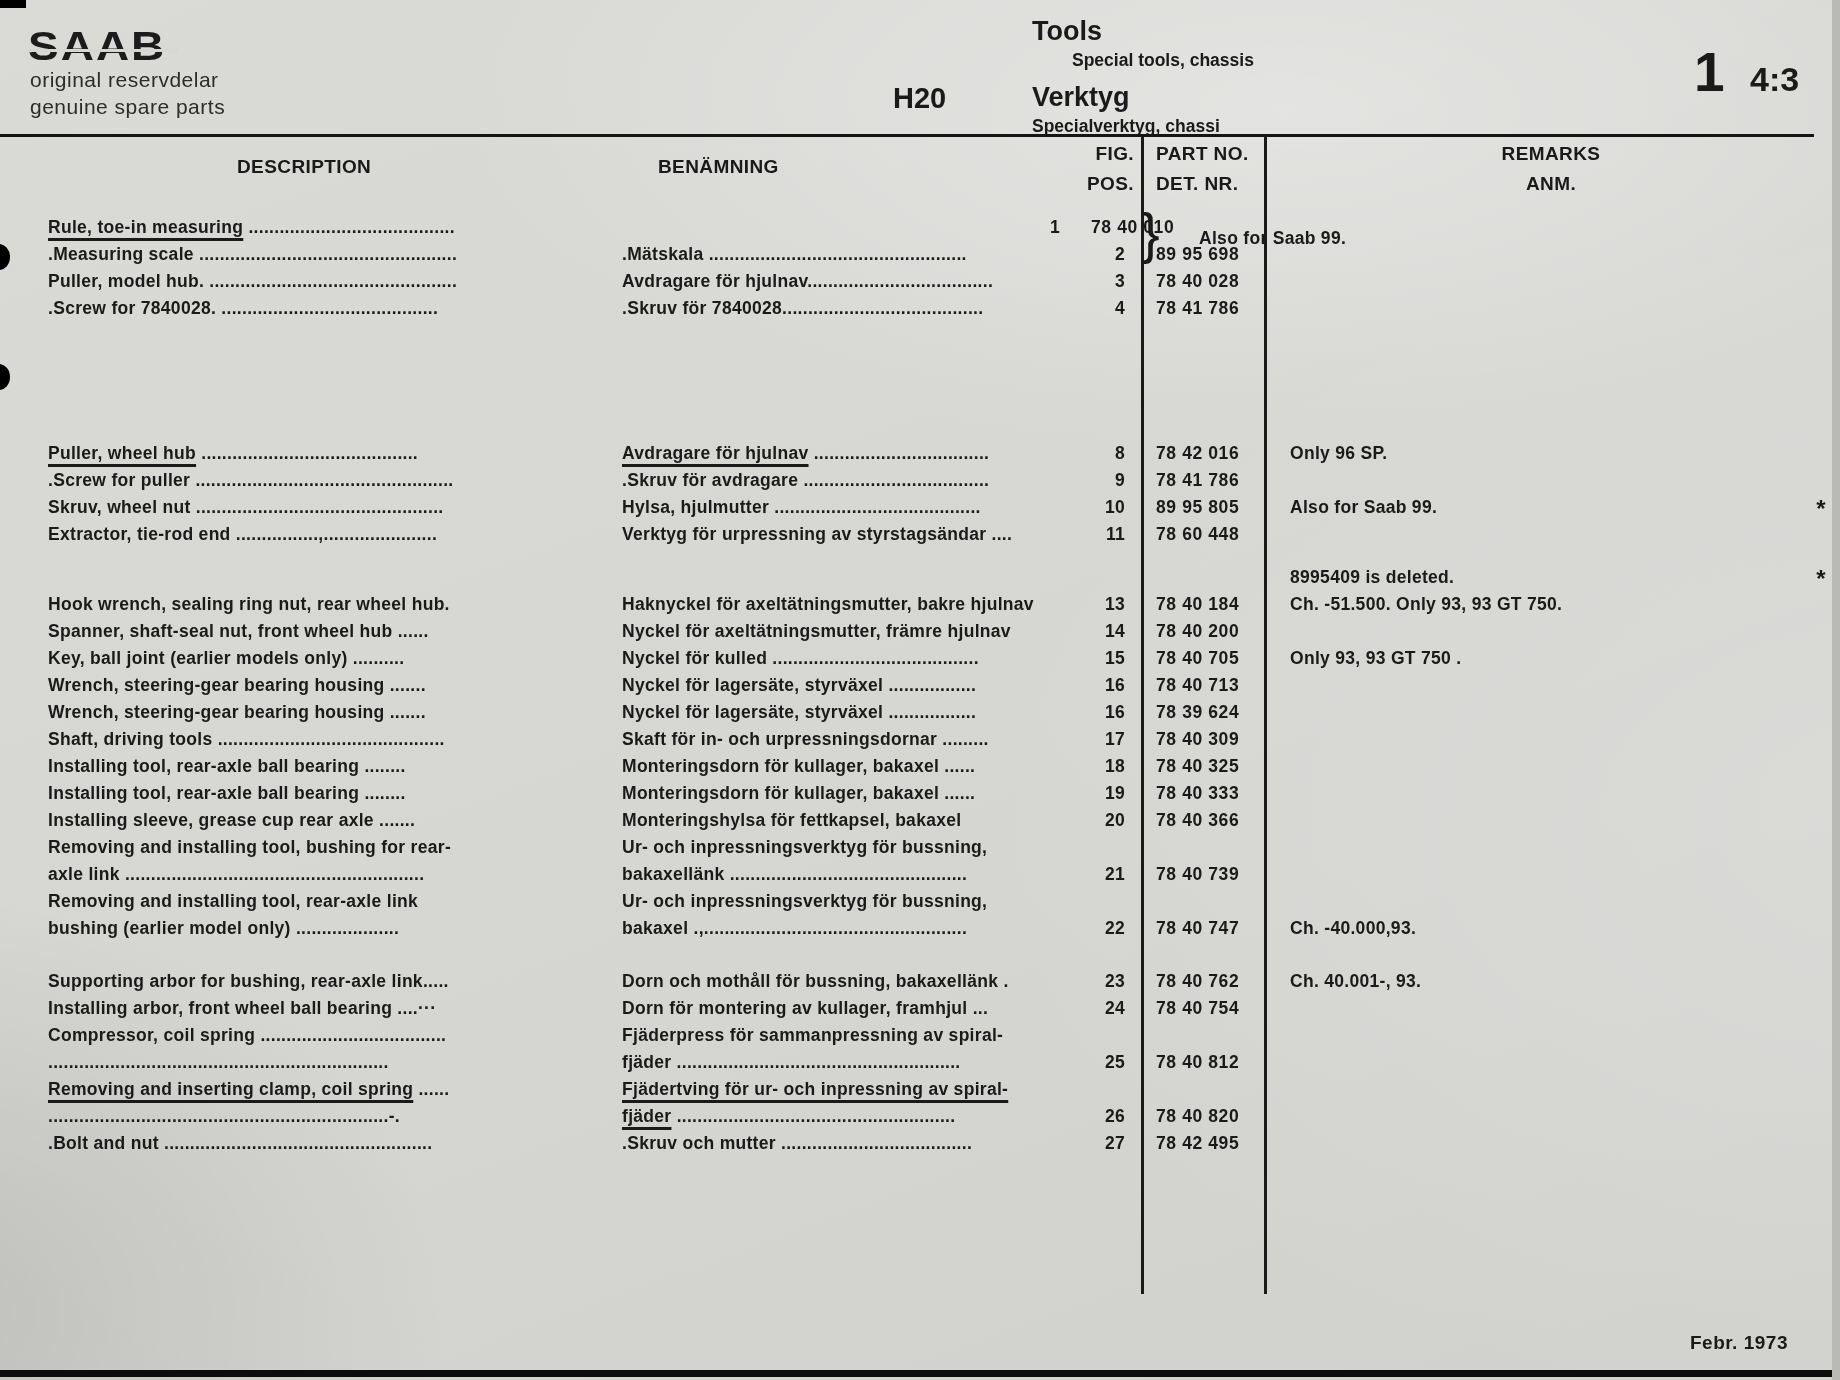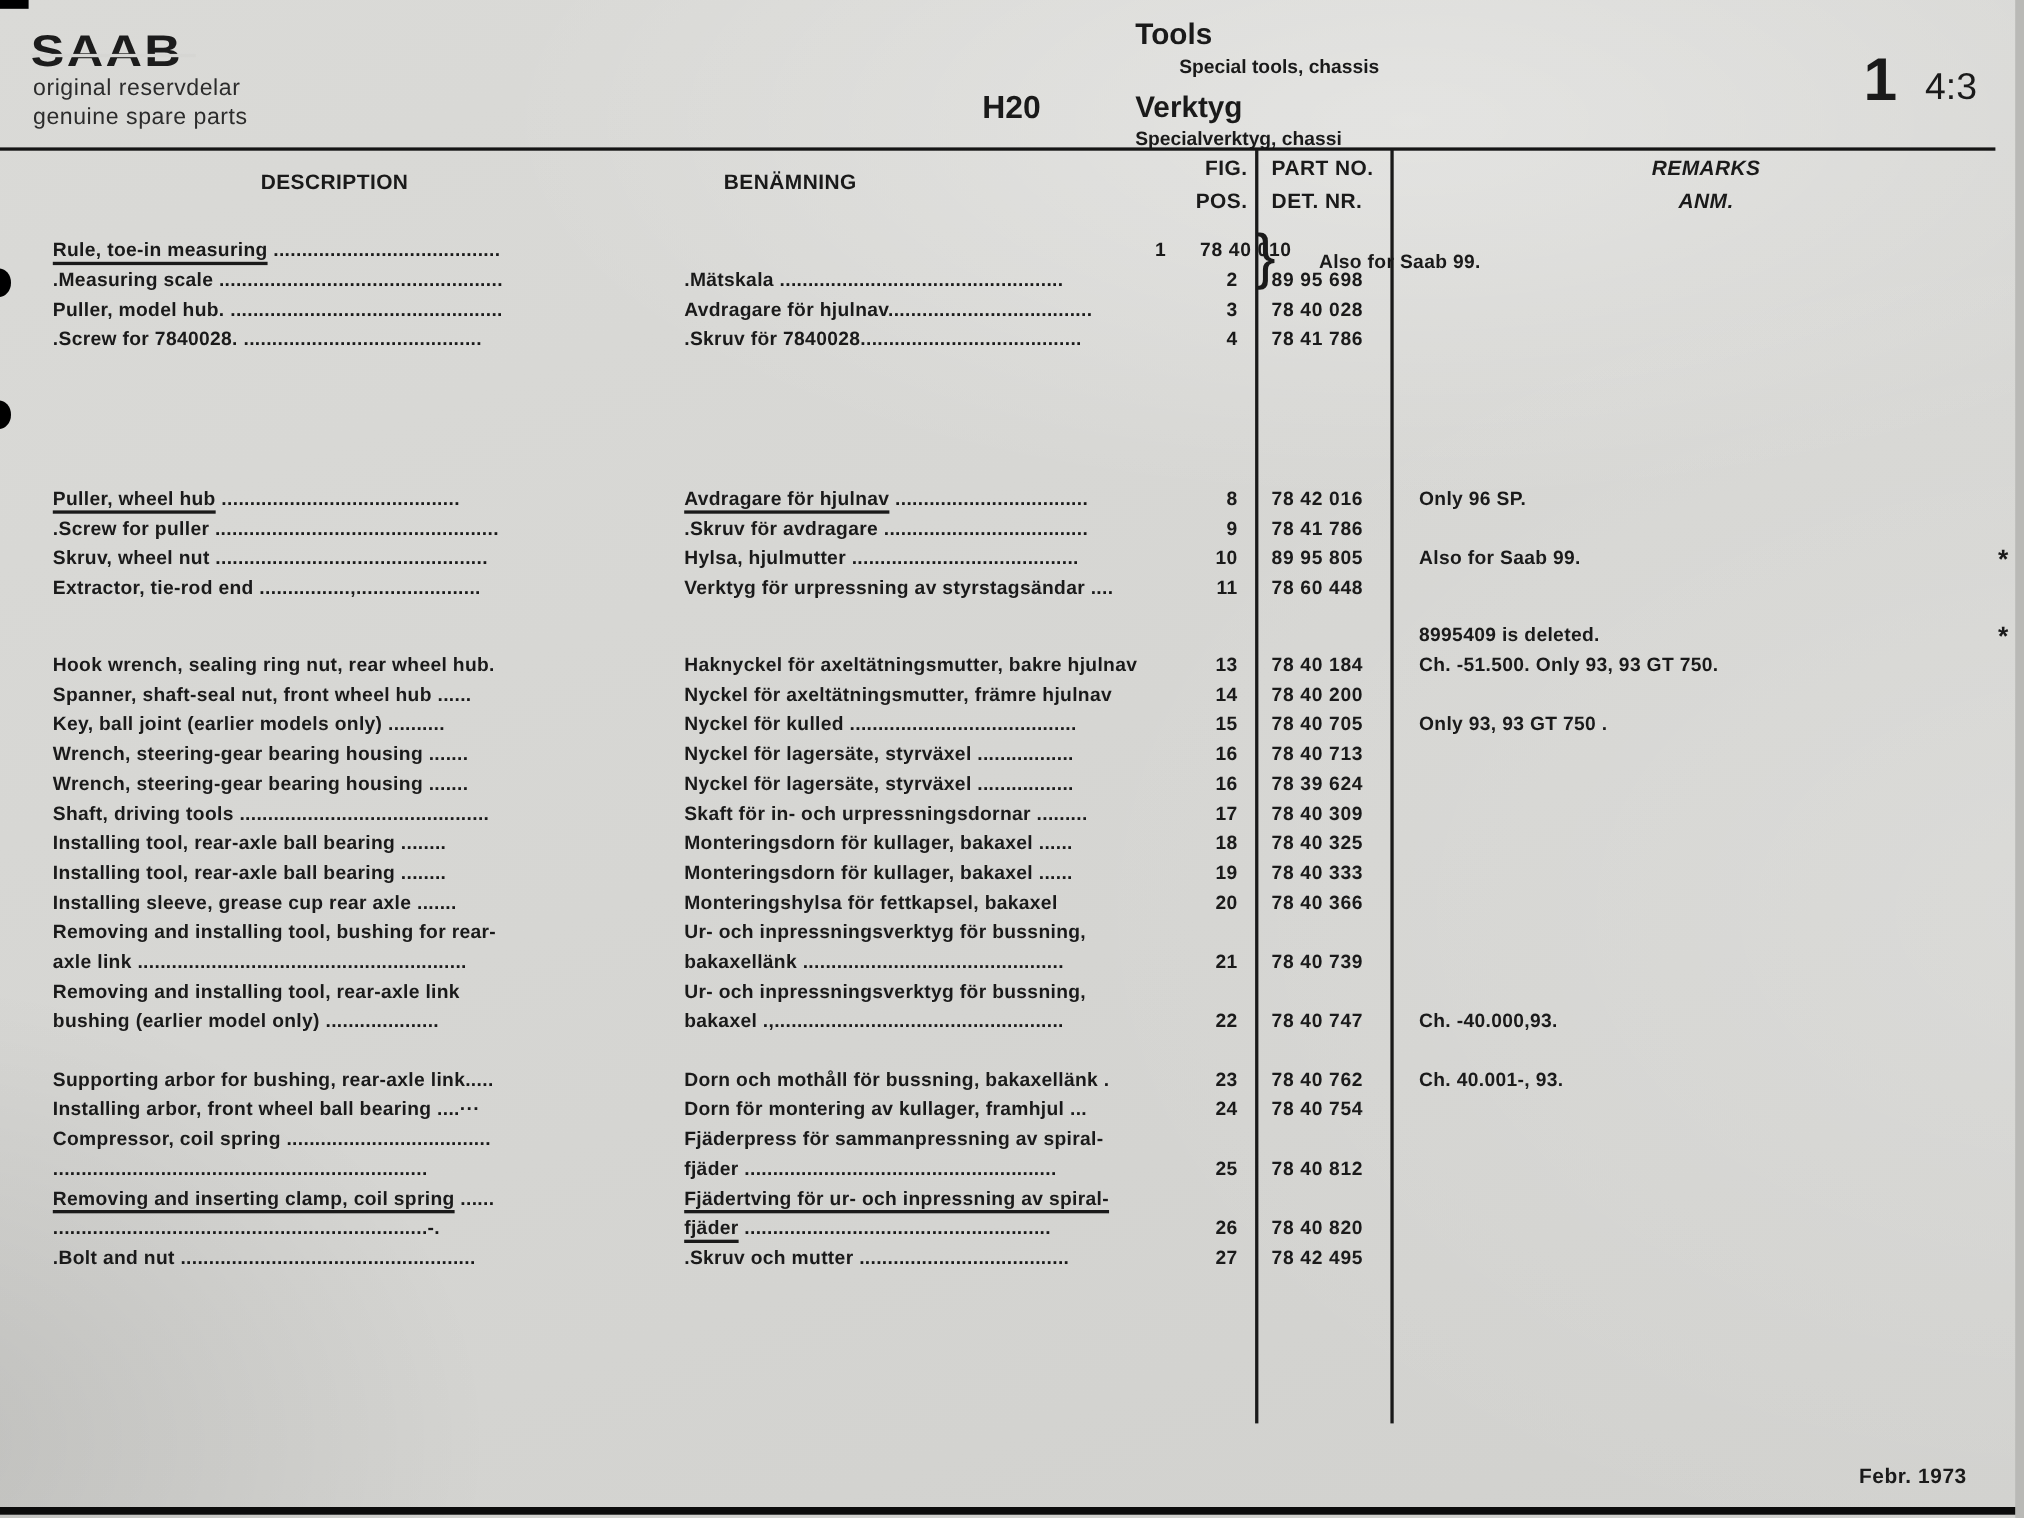--- a/index.html
+++ b/index.html
@@ -19,32 +19,32 @@
   .logo-slit{left:28px;top:49px;width:150px;height:3px;background:#d6d6d3;}
   .logo-sub1{left:30px;top:68px;font-size:21px;color:#2c2c2c;letter-spacing:.5px;}
   .logo-sub2{left:30px;top:95px;font-size:21px;color:#2c2c2c;letter-spacing:.5px;}
   .h20{left:893px;top:82px;font-size:29px;font-weight:700;}
   .title-block{left:1032px;top:18px;line-height:1;}
   .title-en{font-size:27px;font-weight:700;}
   .subtitle-en{font-size:17.5px;font-weight:700;margin-top:7px;margin-left:40px;}
   .title-sv{font-size:27px;font-weight:700;margin-top:14px;}
   .subtitle-sv{font-size:17.5px;font-weight:700;margin-top:7px;}
   .pg-major{left:1694px;top:40px;font-size:55px;font-weight:700;}
-  .pg-minor{left:1750px;top:60px;font-size:34px;font-weight:400;}
+  .pg-minor{left:1750px;top:60px;font-size:34px;font-weight:700;}
   
   .toprule{left:0;top:134px;width:1814px;height:3px;background:#151515;}
   .vline{top:136px;width:3px;height:1158px;background:#1a1a1a;}
   .v1{left:1141px;} .v2{left:1264px;}
   .botrule{left:0;top:1370px;width:1840px;height:7px;background:#0c0c0c;}
   .colhead{font-size:19px;font-weight:700;letter-spacing:.4px;line-height:30px;}
   .ch-desc{left:237px;top:152px;}
   .ch-ben{left:658px;top:152px;}
   .ch-fig{left:1062px;top:139px;width:72px;text-align:right;}
   .ch-part{left:1156px;top:139px;}
-  .ch-rem{left:1288px;top:139px;width:526px;text-align:center;font-style:italic;}
+  .ch-rem{left:1288px;top:139px;width:526px;text-align:center;}
   
   .rows{left:0;top:214px;width:1840px;}
   .t-row{display:grid;grid-template-columns:574px 456px 65px 123px 1fr;
          padding-left:48px;line-height:27px;font-size:17.5px;font-weight:700;
          white-space:pre;letter-spacing:.3px;}
   .cell{overflow:visible;}
   .fig{text-align:right;padding-right:18px;}
   .part{padding-left:13px;letter-spacing:.6px;}
   .remark{position:relative;padding-left:24px;padding-right:46px;}
   .ul{text-decoration:underline;text-decoration-thickness:2.5px;text-underline-offset:5px;}

